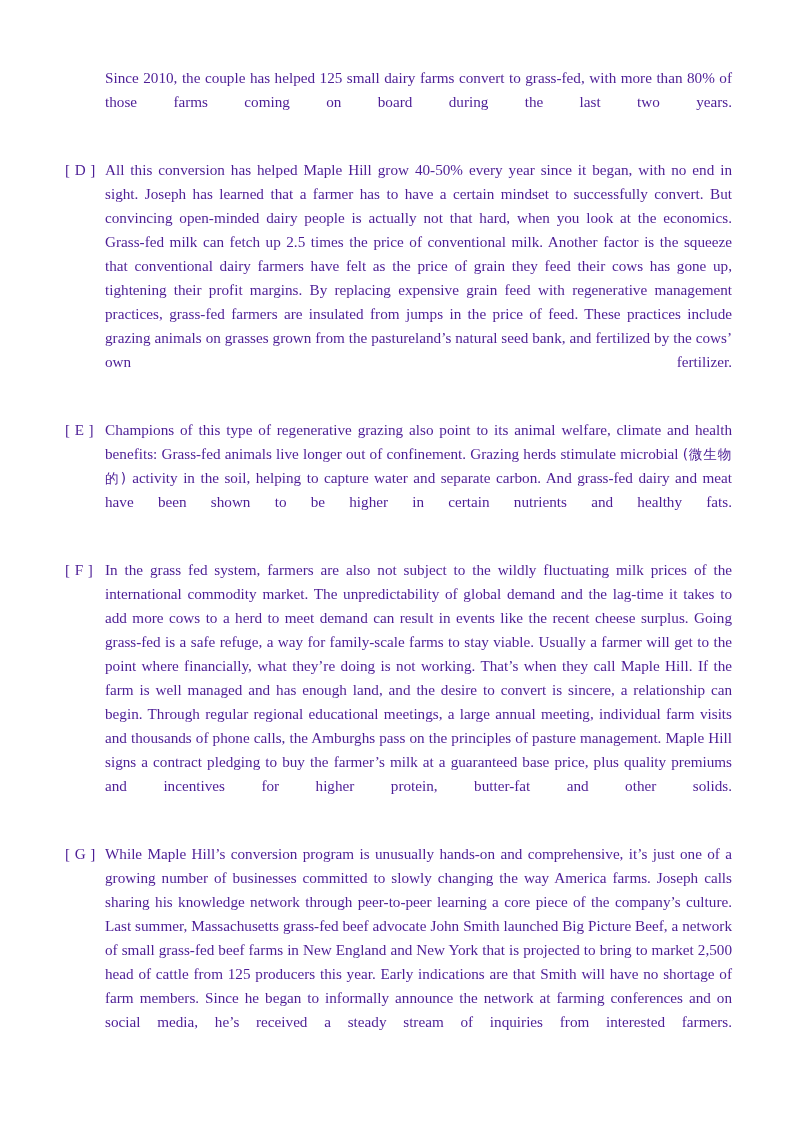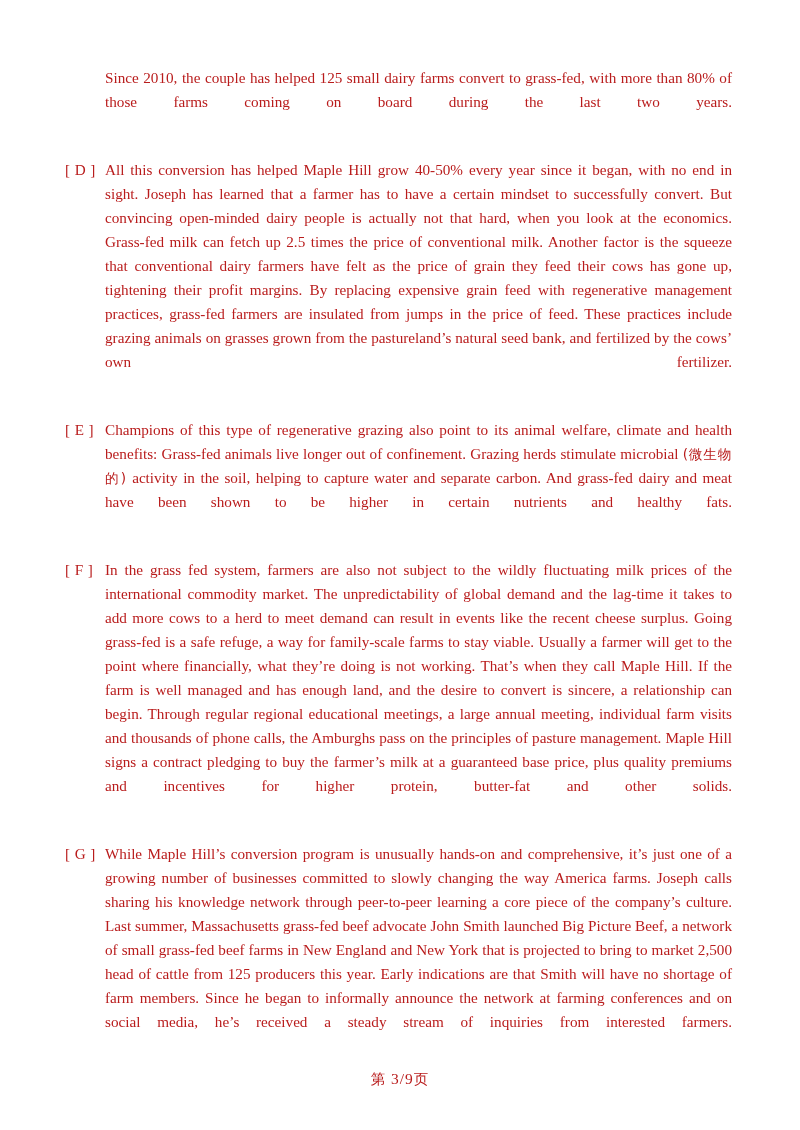--- a/index.html
+++ b/index.html
@@ -10,21 +10,21 @@
   }
 
   .page {
     position: relative;
     width: 800px;
     height: 1130px;
     background: #ffffff;
     margin: 0 auto;
     overflow: hidden;
     font-family: "Liberation Serif", "DejaVu Serif", serif;
-    color: #b91c1c;
+    color: #4c1d95;
     -webkit-font-smoothing: antialiased;
   }
 
   .content {
     position: absolute;
     left: 65px;
     top: 66px;
     width: 667px;
   }
 
@@ -125,17 +125,14 @@
       <div class="para-body">In the grass fed system, farmers are also not subject to the wildly fluctuating milk prices of the international commodity market. The unpredictability of global demand and the lag-time it takes to add more cows to a herd to meet demand can result in events like the recent cheese surplus. Going grass-fed is a safe refuge, a way for family-scale farms to stay viable. Usually a farmer will get to the point where financially, what they’re doing is not working. That’s when they call Maple Hill. If the farm is well managed and has enough land, and the desire to convert is sincere, a relationship can begin. Through regular regional educational meetings, a large annual meeting, individual farm visits and thousands of phone calls, the Amburghs pass on the principles of pasture management. Maple Hill signs a contract pledging to buy the farmer’s milk at a guaranteed base price, plus quality premiums and incentives for higher protein, butter-fat and other solids.</div>
     </div>
 
     <div class="para">
       <div class="para-marker">[ G ]</div>
       <div class="para-body">While Maple Hill’s conversion program is unusually hands-on and comprehensive, it’s just one of a growing number of businesses committed to slowly changing the way America farms. Joseph calls sharing his knowledge network through peer-to-peer learning a core piece of the company’s culture. Last summer, Massachusetts grass-fed beef advocate John Smith launched Big Picture Beef, a network of small grass-fed beef farms in New England and New York that is projected to bring to market 2,500 head of cattle from 125 producers this year. Early indications are that Smith will have no shortage of farm members. Since he began to informally announce the network at farming conferences and on social media, he’s received a steady stream of inquiries from interested farmers.</div>
     </div>
 
   </div>
 
-  <div class="page-footer">
-    <span class="cn">第</span><span>&nbsp;</span><span>3</span><span>/</span><span>9</span><span class="cn">页</span>
-  </div>
 
 </div>
 
 </body></html>

